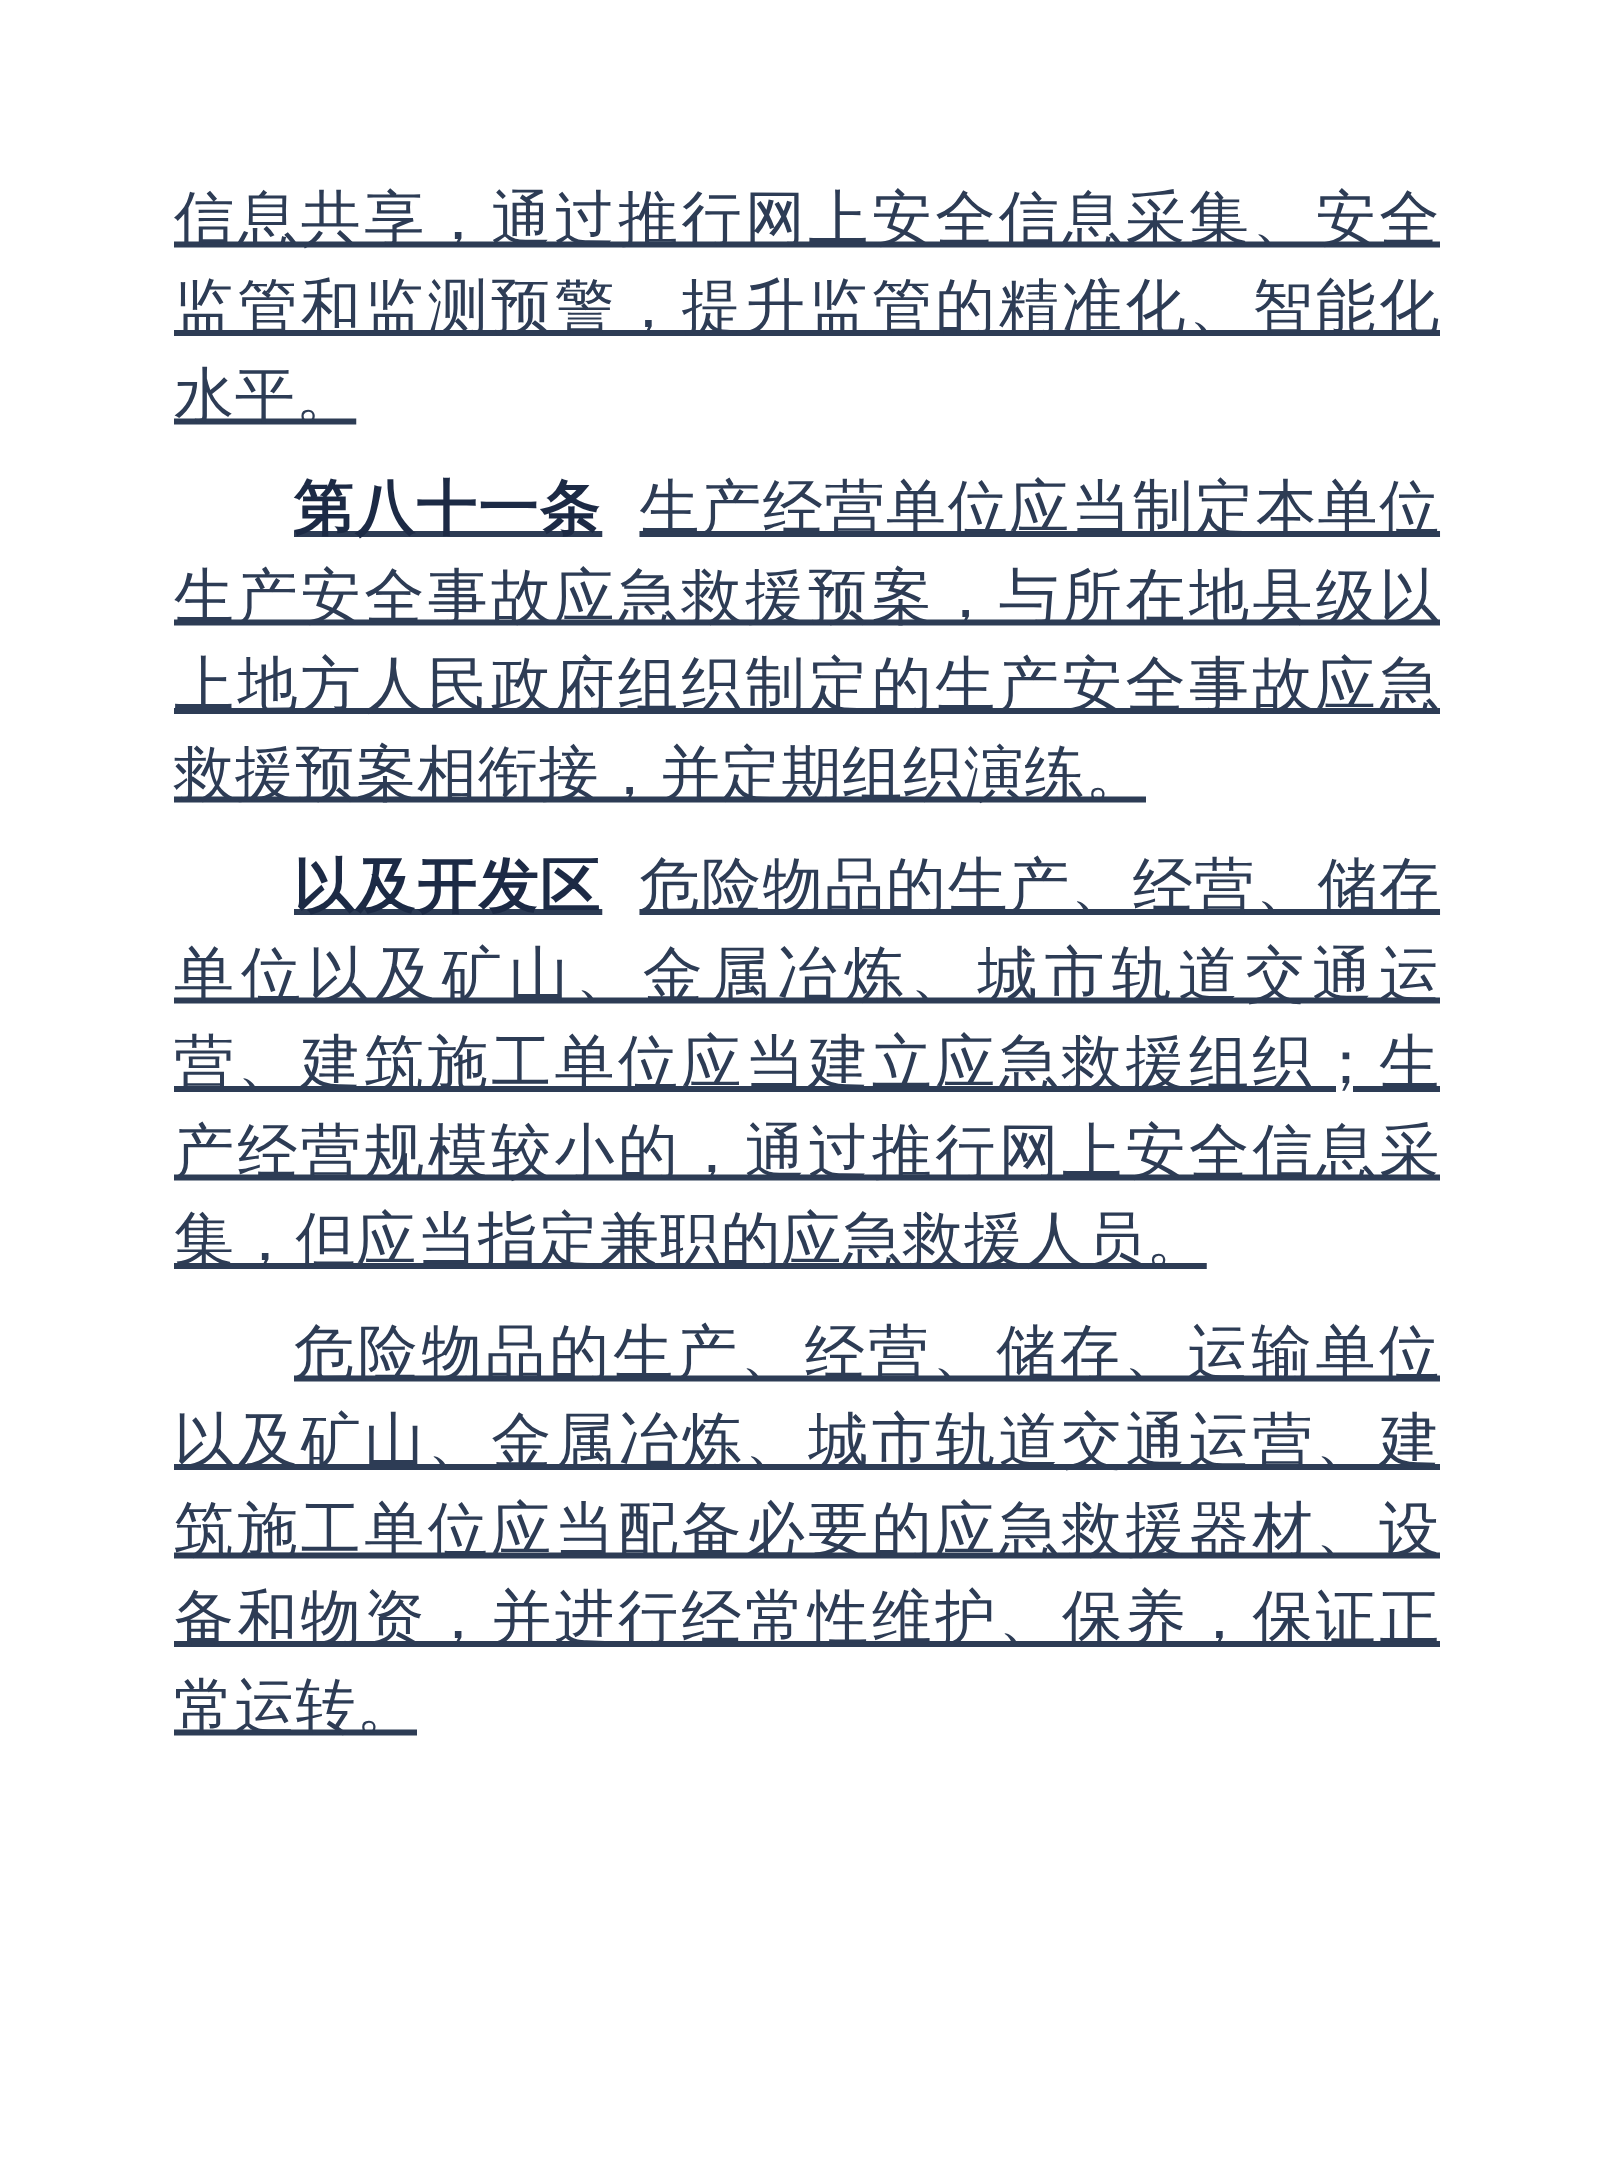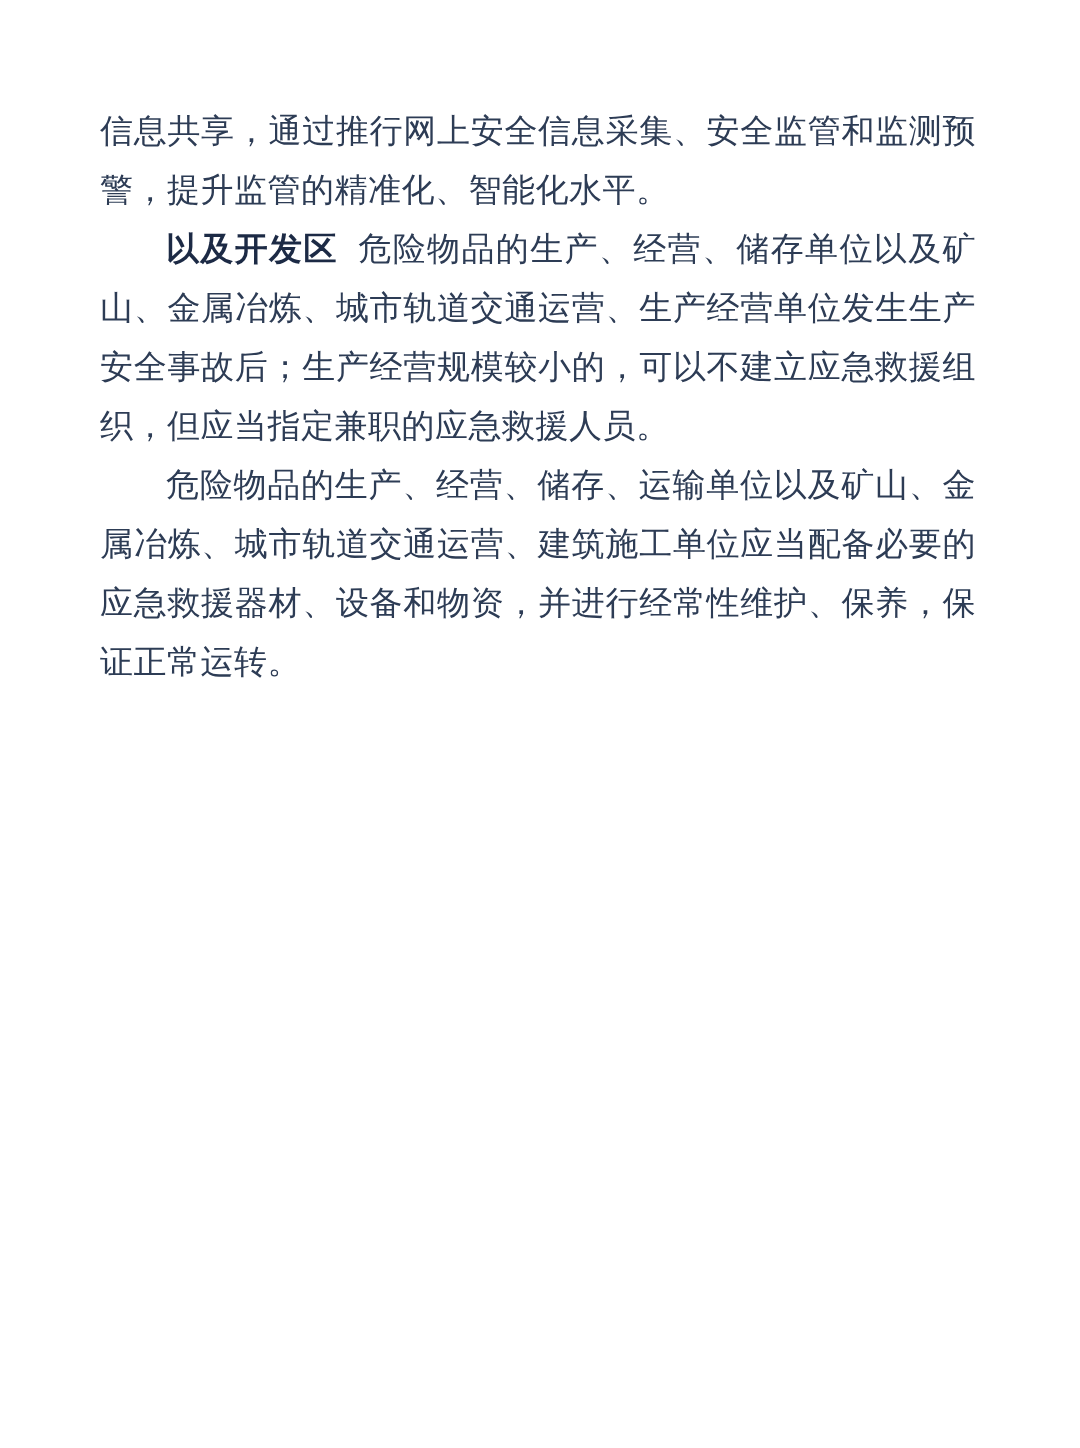--- a/index.html
+++ b/index.html
@@ -13,47 +13,49 @@
     overflow: hidden;
   }
   .page {
     box-sizing: border-box;
     width: 1080px;
     height: 1448px;
     padding: 101px 104px 0 100px;
     background: var(--page-bg, #ffffff);
   }
   .para {
-    margin: 0;
+    margin: 16px;
     font-family: "DejaVu Serif", "Liberation Serif", serif;
-    font-size: 33px;
+    font-size: 40px;
     line-height: 59px;
     color: var(--text-color, #2d3c55);
     text-align: justify;
     text-justify: inter-ideograph;
     letter-spacing: 0.5px;
+    text-decoration: underline;
   }
   .para.indent {
     text-indent: 2em;
   }
   .article-num {
     font-family: "DejaVu Sans", "Liberation Sans", sans-serif;
     font-weight: 700;
     color: var(--bold-color, #1c2a45);
     margin-right: 0.62em;
   }
 </style>
 </head>
 <body>
 
 <main class="page">
   <div id="paragraphs">
   <p class="para"><span class="para-text">信息共享，通过推行网上安全信息采集、安全监管和监测预警，提升监管的精准化、智能化水平。</span></p>
 
 
 
+  <p class="para indent"><span class="article-num">第八十一条</span><span class="para-text">生产经营单位应当制定本单位生产安全事故应急救援预案，与所在地县级以上地方人民政府组织制定的生产安全事故应急救援预案相衔接，并定期组织演练。</span></p>
 
-  <p class="para indent"><span class="article-num">以及开发区</span><span class="para-text">危险物品的生产、经营、储存单位以及矿山、金属冶炼、城市轨道交通运营、生产经营单位发生生产安全事故后；生产经营规模较小的，可以不建立应急救援组织，但应当指定兼职的应急救援人员。</span></p>
+  <p class="para indent"><span class="article-num">以及开发区</span><span class="para-text">危险物品的生产、经营、储存单位以及矿山、金属冶炼、城市轨道交通运营、建筑施工单位应当建立应急救援组织；生产经营规模较小的，通过推行网上安全信息采集，但应当指定兼职的应急救援人员。</span></p>
 
   <p class="para indent"><span class="para-text">危险物品的生产、经营、储存、运输单位以及矿山、金属冶炼、城市轨道交通运营、建筑施工单位应当配备必要的应急救援器材、设备和物资，并进行经常性维护、保养，保证正常运转。</span></p>
 
 </div>
 </main>
 
 </body></html>

